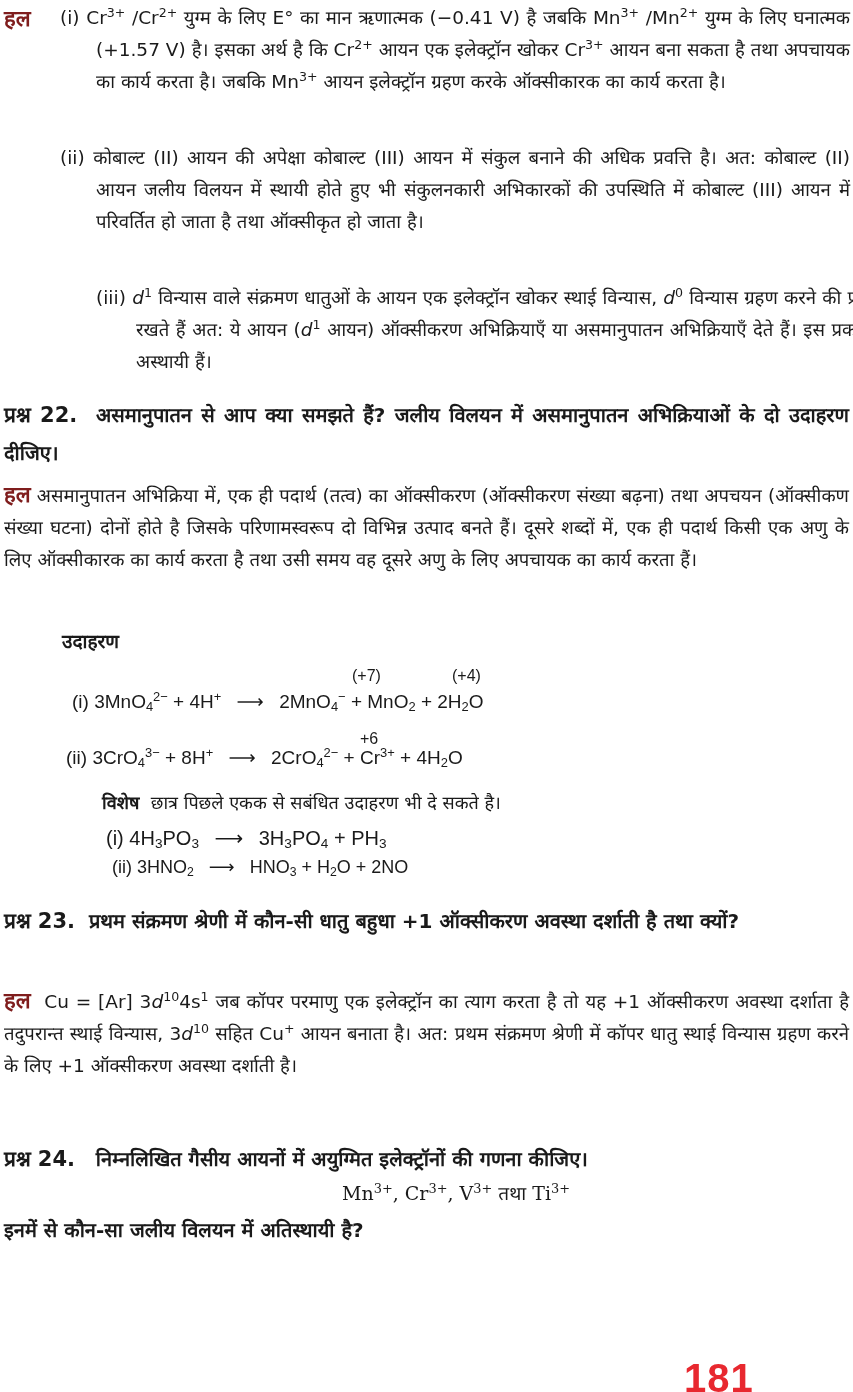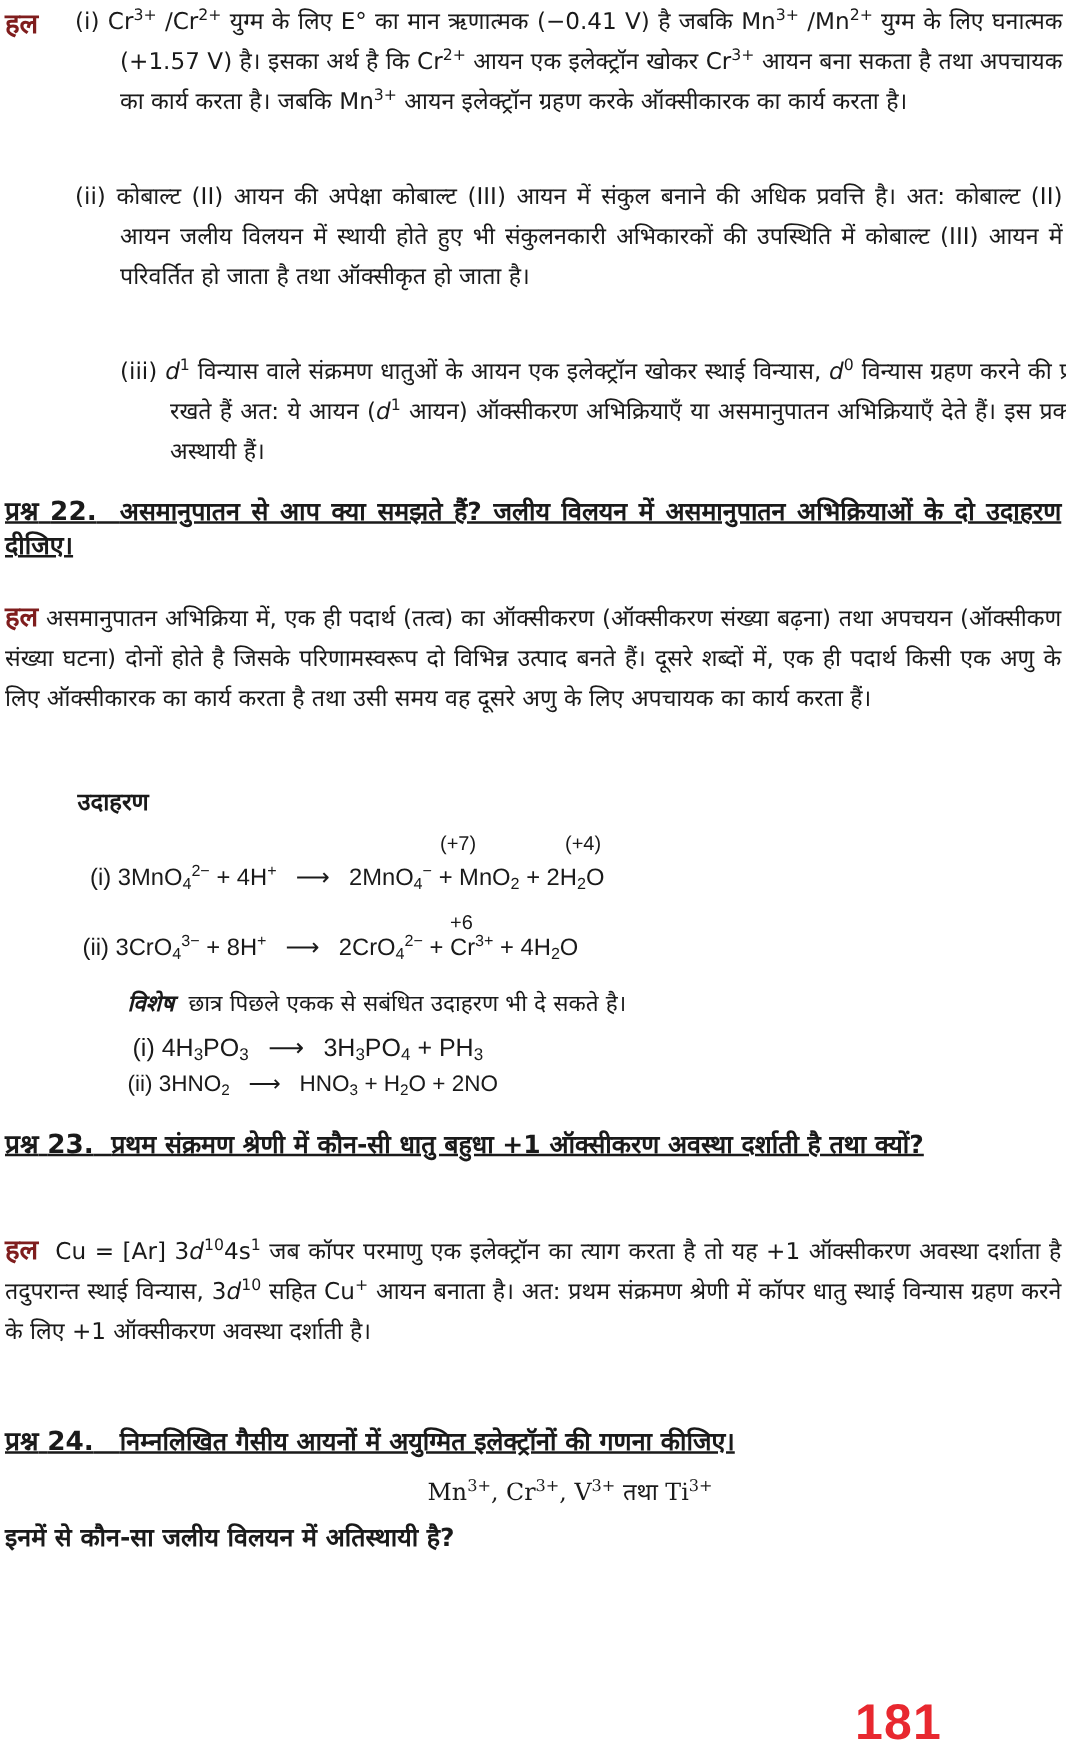--- a/index.html
+++ b/index.html
@@ -10,21 +10,21 @@
   .blk { position: absolute; left: 0; width: 853px; }
   .p {
     font-size: 18.5px; line-height: 32px; text-align: justify;
     text-align-last: left; margin: 0;
   }
   .hal {
     position: absolute; font-weight: bold; font-size: 22px; color: #7f1d1d;
     font-family: "DejaVu Serif", serif;
   }
   .qlabel { font-weight: bold; font-size: 21px; }
-  .q { font-weight: bold; font-size: 20px; line-height: 27px; text-decoration: underline; }
+  .q { font-weight: bold; font-size: 20px; line-height: 38px; }
   sup { font-size: 0.68em; vertical-align: 0.55em; line-height: 0; }
   sub { font-size: 0.68em; vertical-align: -0.25em; line-height: 0; }
   .eq { font-family: "Liberation Sans", sans-serif; font-size: 19px; position: absolute; white-space: nowrap; }
   .arr { display: inline-block; margin: 0 10px; }
   .ox { position: absolute; font-family: "Liberation Sans", sans-serif; font-size: 16px; }
   .pageno {
     position: absolute; left: 684px; top: 1356px; font-family: "Liberation Sans", sans-serif;
     font-weight: bold; font-size: 40px; color: #e8282f; letter-spacing: 1px;
   }
   .ionline { font-family: "DejaVu Serif", serif; font-size: 19px; margin-left: 44px; }
@@ -84,30 +84,30 @@
 
 <div class="ox" style="left:360px; top:730px;">+6</div>
 <div class="eq" style="left:66px; top:746px;">
   <span>(ii)</span>
   <span>3CrO</span><sub>4</sub><sup>3−</sup><span> + 8H</span><sup>+</sup>
   <span class="arr">⟶</span>
   <span>2CrO</span><sub>4</sub><sup>2−</sup><span> + Cr</span><sup>3+</sup><span>  + 4H</span><sub>2</sub><span>O</span>
 </div>
 
 <div style="position:absolute; left:102px; top:790px; font-size:18px;">
-  <span style="font-weight:bold;font-style:italic;">विशेष</span>&nbsp;
+  <span style="font-weight:bold;">विशेष</span>&nbsp;
   <span>छात्र पिछले एकक से सबंधित उदाहरण भी दे सकते है।</span>
 </div>
 <div class="eq" style="left:106px; top:826px; font-size:20px;">
   <span>(i)</span>
   <span>4H</span><sub>3</sub><span>PO</span><sub>3</sub>
   <span class="arr">⟶</span>
   <span>3H</span><sub>3</sub><span>PO</span><sub>4</sub><span> + PH</span><sub>3</sub>
 </div>
-<div class="eq" style="left:102px; top:856px; font-size:18px;text-align:right;">
+<div class="eq" style="left:112px; top:856px; font-size:18px;text-align:right;">
   <span>(ii)</span>
   <span>3HNO</span><sub>2</sub>
   <span class="arr">⟶</span>
   <span>HNO</span><sub>3</sub><span> + H</span><sub>2</sub><span>O + 2NO</span>
 </div>
 
 <div class="blk" style="top:902px; left:4px; width:845px;">
   <p class="p q">
     <span class="qlabel">प्रश्न</span>
     <span class="qlabel">23.</span>&nbsp;

